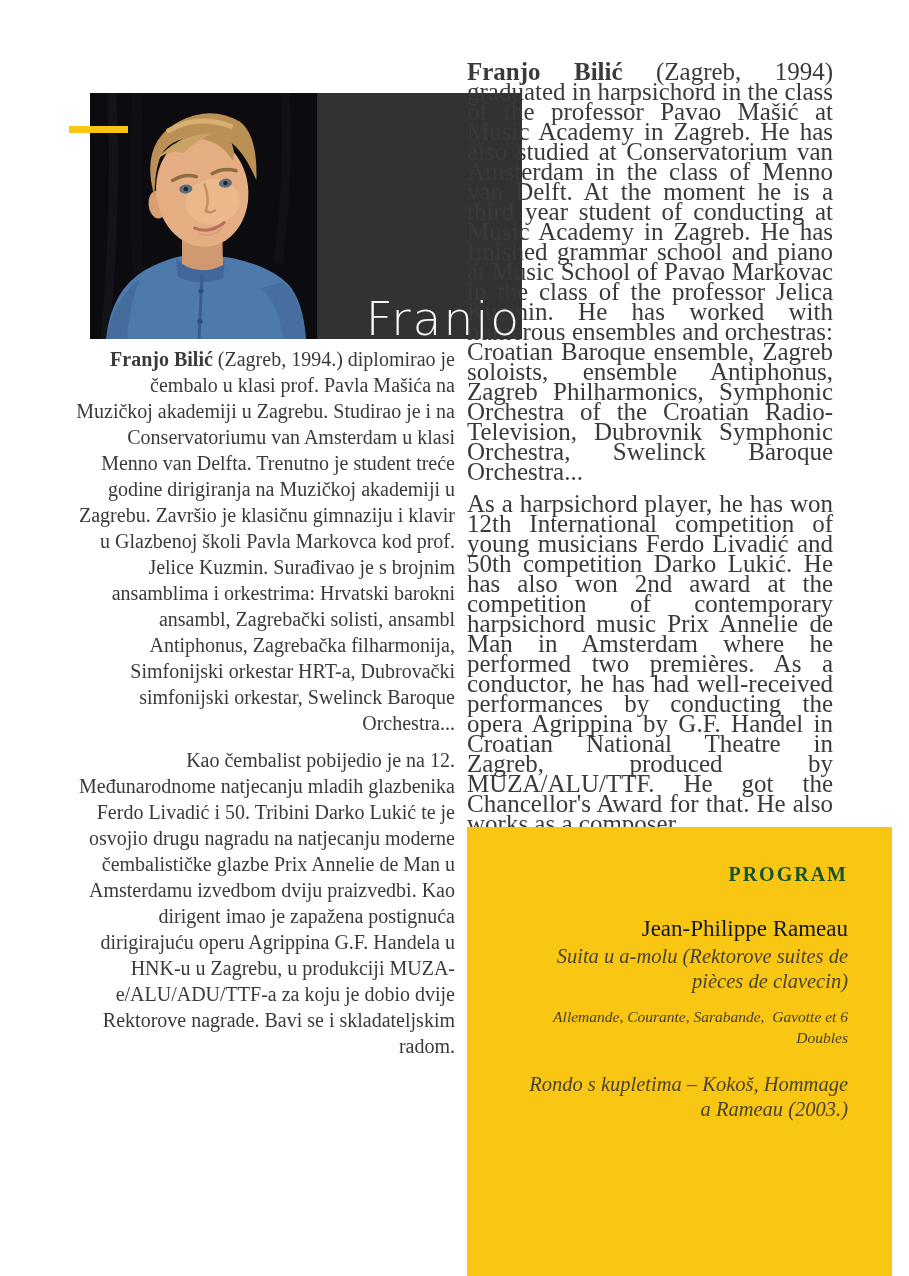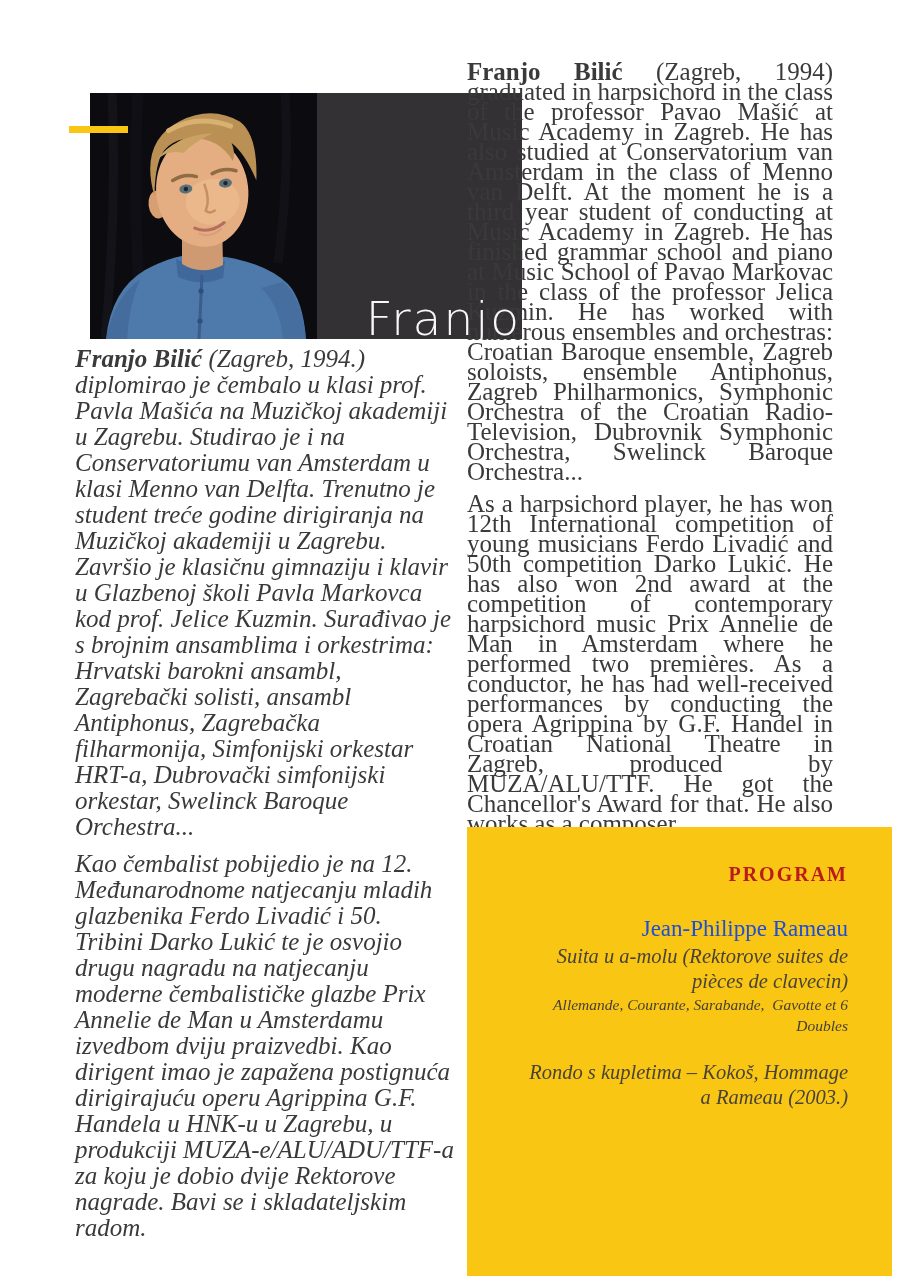--- a/index.html
+++ b/index.html
@@ -16,47 +16,47 @@
     background:#343134;overflow:hidden;
   }
   .photo-img{position:absolute;left:0;top:0;width:227px;height:246px;display:block;}
   .photo-name{
     position:absolute;right:1px;bottom:-7px;z-index:3;
     font-family:"DejaVu Sans", sans-serif;font-weight:200;
     font-size:47px;letter-spacing:2px;color:#f7f7f7;
   }
   .left-col{
     position:absolute;left:75px;top:346px;width:380px;
-    font-size:25px;line-height:26px;text-align:left;font-style:italic;
+    font-size:20px;line-height:26px;text-align:right;
   }
   .left-col p{margin:0 0 11px 0;}
   .right-col{
     position:absolute;left:467px;top:62px;width:366px;
     font-size:25px;line-height:20px;text-align:justify;
   }
   .right-col p{margin:0 0 12px 0;}
   .lead{font-weight:bold;}
   .program-box{
     position:absolute;left:467px;top:827px;width:425px;height:449px;
     background:#f9c613;box-sizing:border-box;
     padding:36px 44px 0 48px;text-align:right;
   }
   .program-title{
     font-weight:bold;font-size:20px;letter-spacing:2px;
-    color:#b91c1c;margin:0 0 28px 0;
+    color:#14532d;margin:0 0 28px 0;
   }
   .entry{margin:0 0 24px 0;}
-  .entry-composer{font-size:23px;line-height:30px;color:#1d4ed8;}
+  .entry-composer{font-size:23px;line-height:30px;color:#0f172a;}
   .entry-work{
     font-style:italic;font-size:20.5px;line-height:25px;
     color:#494237;white-space:pre-wrap;
   }
   .entry-detail{
     font-style:italic;font-size:15.5px;line-height:21px;
-    color:#453f36;white-space:pre-wrap;margin-top:0;
+    color:#453f36;white-space:pre-wrap;margin-top:12px;
   }
   .entry-detail:empty{display:none;}
 </style>
 </head>
 <body>
 
 <div class="accent-bar"></div>
 
 <div class="photo-block">
   <svg class="photo-img" viewBox="0 0 227 246" width="227" height="246" xmlns="http://www.w3.org/2000/svg" aria-hidden="true">

